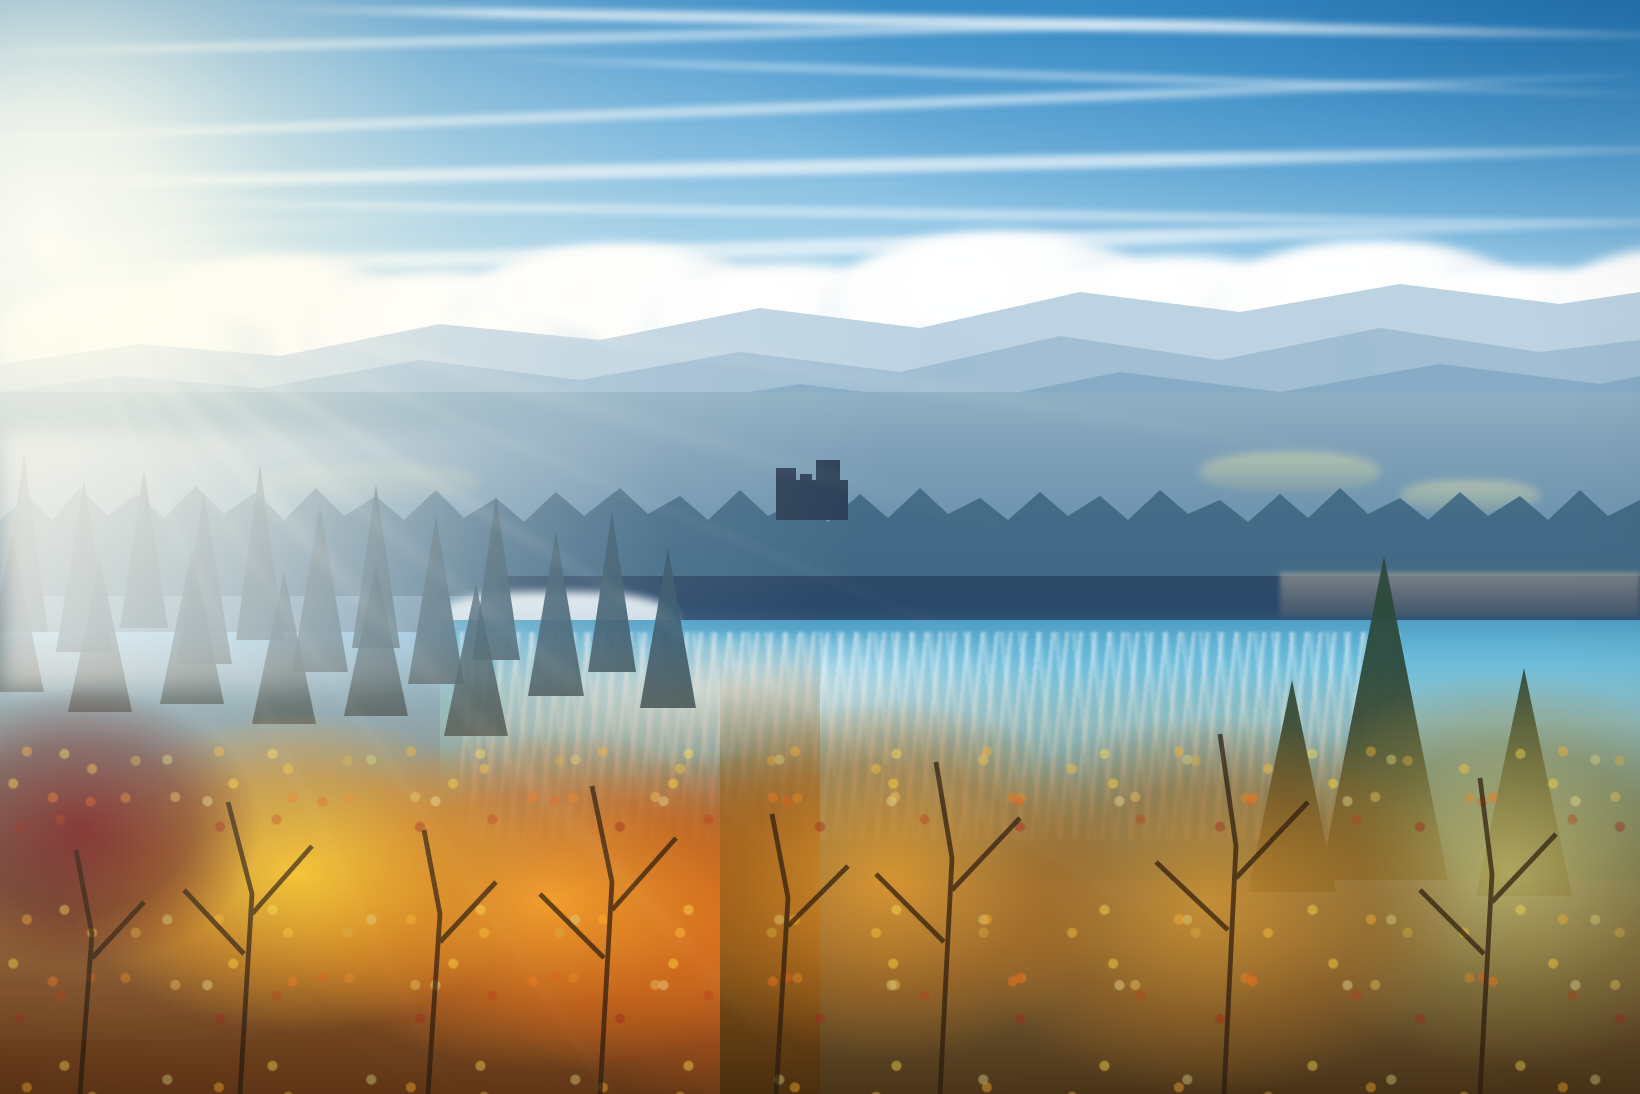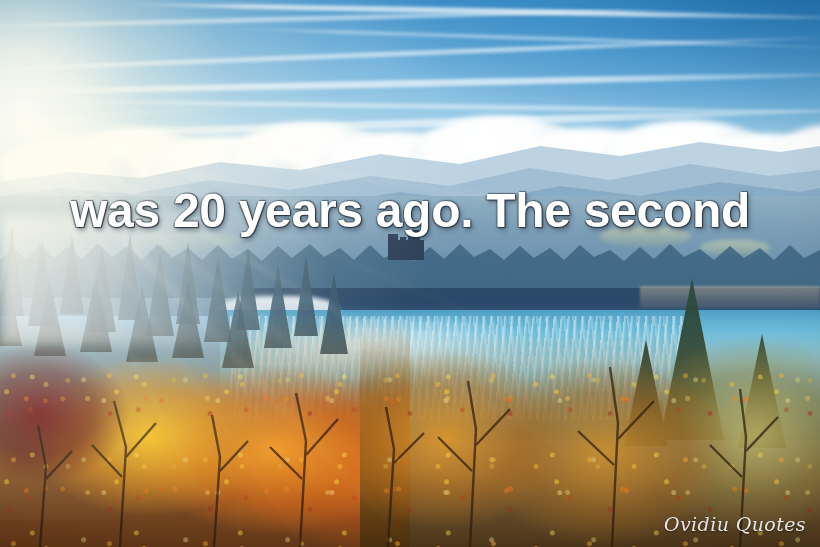--- a/index.html
+++ b/index.html
@@ -391,18 +391,16 @@
       <div class="ray" style="width: 520px; height: 9px; transform: rotate(16deg); opacity: 0.41;"></div>
       <div class="ray" style="width: 610px; height: 3px; transform: rotate(23deg); opacity: 0.38;"></div>
       <div class="ray" style="width: 700px; height: 5px; transform: rotate(31deg); opacity: 0.35;"></div>
       <div class="ray" style="width: 520px; height: 7px; transform: rotate(39deg); opacity: 0.32;"></div>
       <div class="ray" style="width: 610px; height: 9px; transform: rotate(47deg); opacity: 0.29;"></div>
       <div class="ray" style="width: 700px; height: 3px; transform: rotate(56deg); opacity: 0.26;"></div>
       <div class="ray" style="width: 520px; height: 5px; transform: rotate(64deg); opacity: 0.23;"></div>
     </div>
 
   <div class="quote">
-    <span class="ln">was 20 years ago. The second</span>
-  </div>
-
-  <div class="watermark">Ovidiu Quotes</div>
+  </div>
+
 
 </div>
 
 </body></html>

